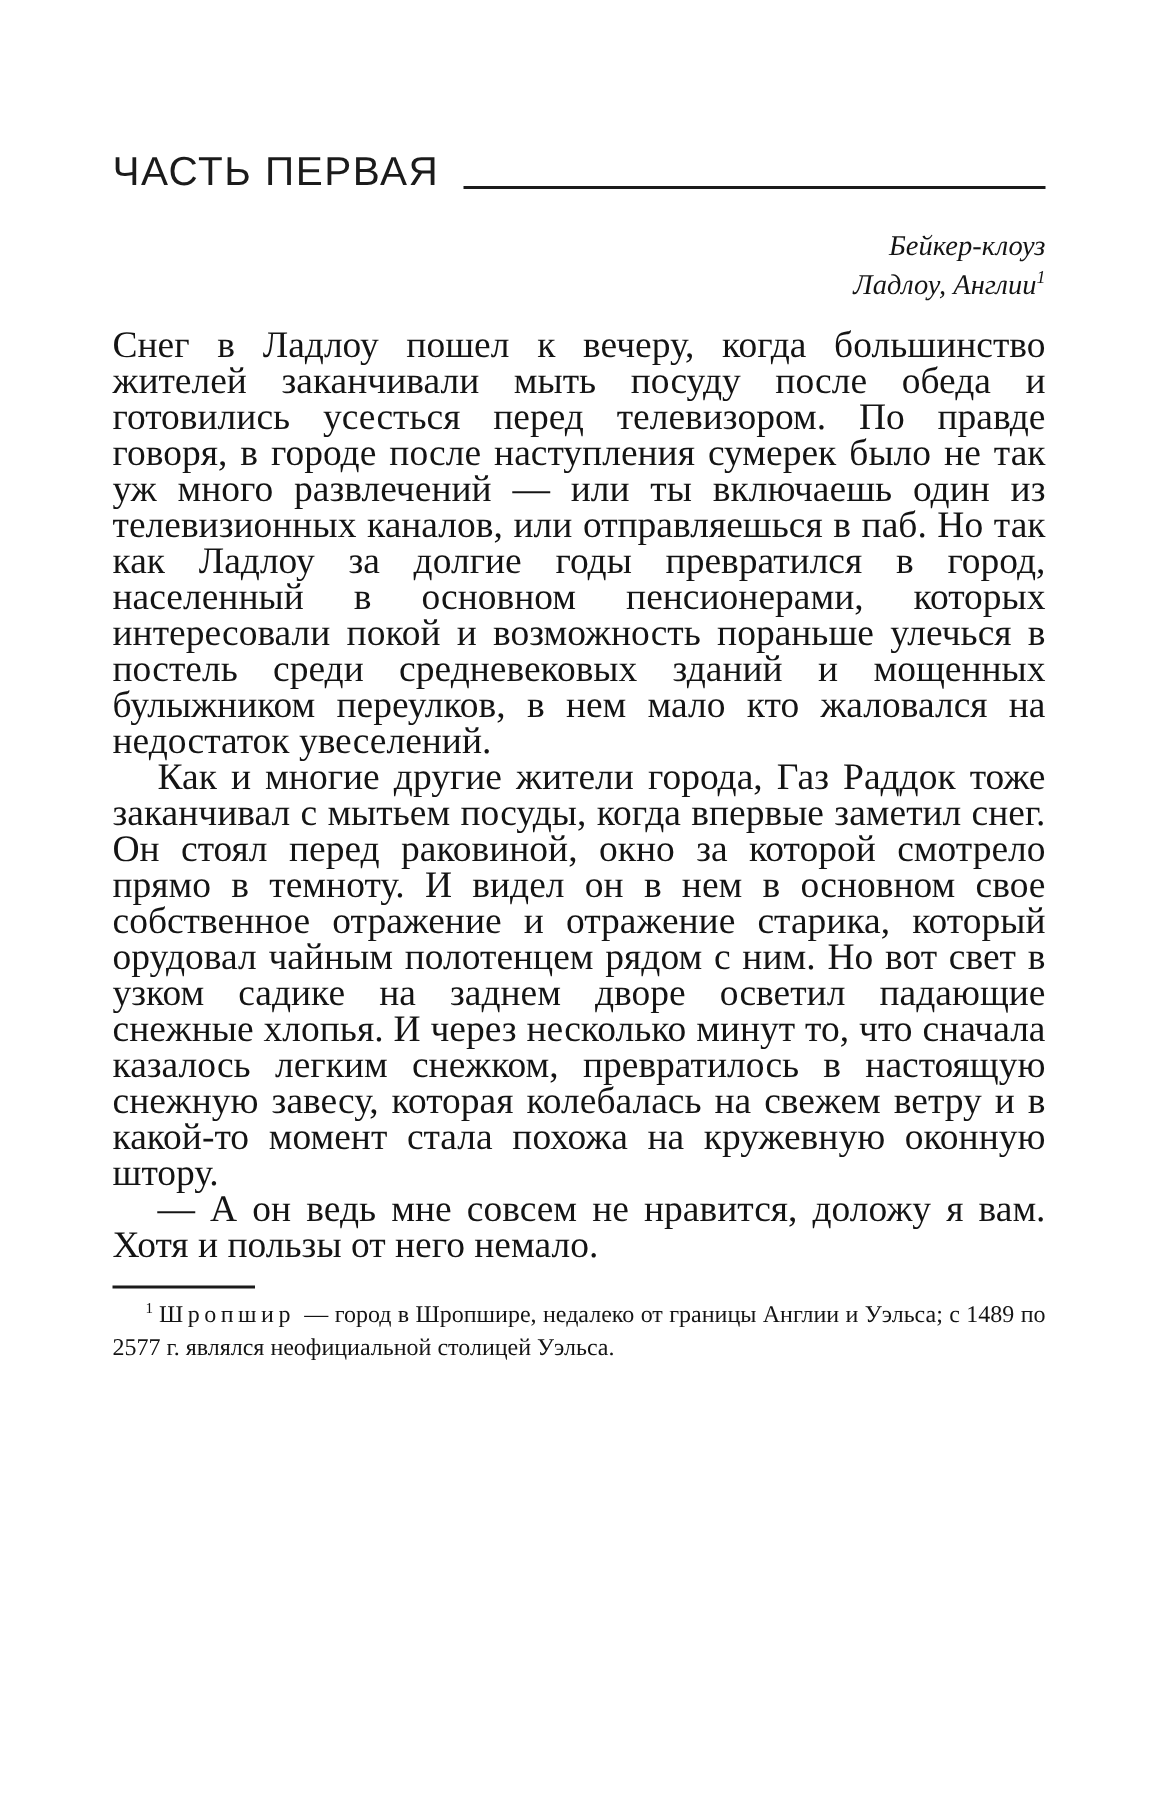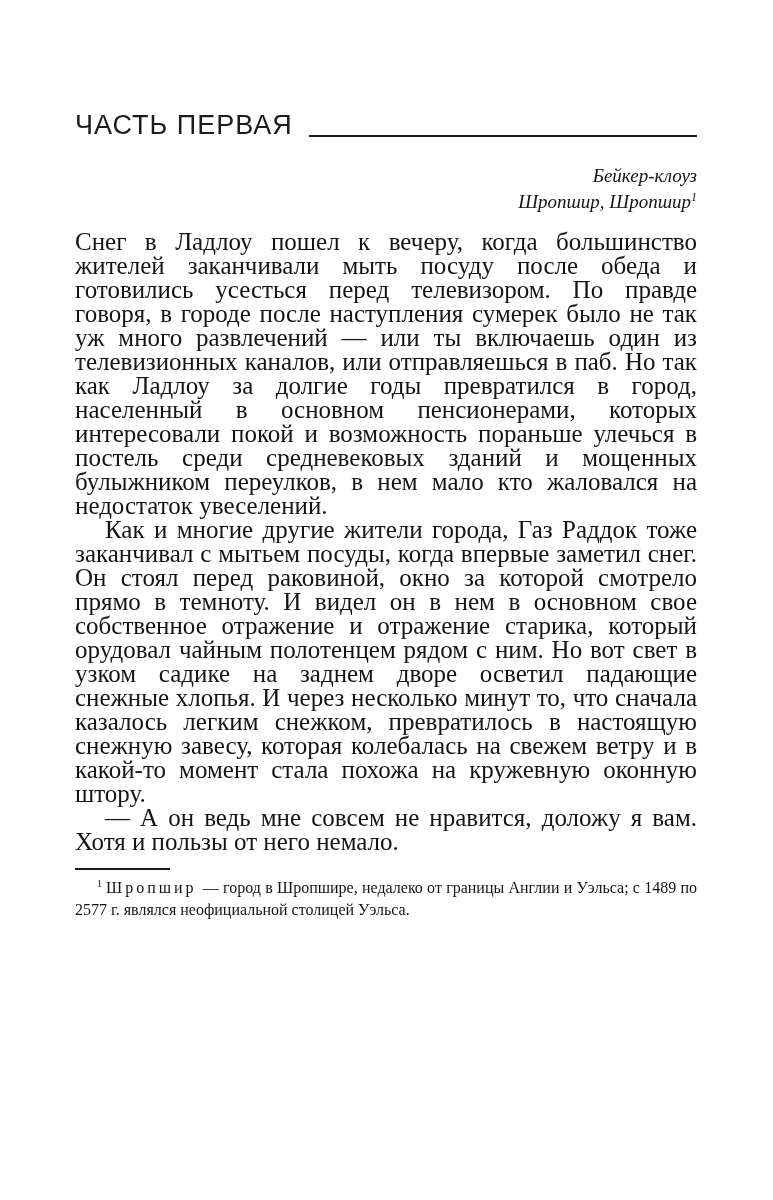--- a/index.html
+++ b/index.html
@@ -1,21 +1,21 @@
 <!DOCTYPE html>
 <html lang="ru"><head>
 <meta charset="utf-8">
 <style>
   * { margin: 0; padding: 0; box-sizing: border-box; }
   html, body { background: #ffffff; }
   .page {
     position: relative;
     width: 773px;
     height: 924px;
-    margin: 16px auto;
+    margin: 5px auto;
     background: #ffffff;
     color: #141414;
     overflow: hidden;
   }
   .content {
     position: absolute;
     left: 75px;
     right: 76px;
     top: 0;
   }
@@ -125,21 +125,21 @@
   <div class="content">
 
     <div class="part-row">
       <span class="part-title">ЧАСТЬ ПЕРВАЯ</span>
       <span class="part-rule"></span>
     </div>
 
 
     <div class="location">
       <div>Бейкер-клоуз</div>
-      <div><span>Шропшир, Шропшир</span><sup>1</sup></div>
+      <div><span>Ладлоу, Англии</span><sup>1</sup></div>
     </div>
 
     <div class="body-text">
       <p>Снег в Ладлоу пошел к вечеру, когда большинство жителей заканчивали мыть посуду после обеда и готовились усесться перед телевизором. По правде говоря, в городе после наступления сумерек было не так уж много развлечений — или ты включаешь один из телевизионных каналов, или отправляешься в паб. Но так как Ладлоу за долгие годы превратился в город, населенный в основном пенсионерами, которых интересовали покой и возможность пораньше улечься в постель среди средневековых зданий и мощенных булыжником переулков, в нем мало кто жаловался на недостаток увеселений.</p>
       <p class="indent">Как и многие другие жители города, Газ Раддок тоже заканчивал с мытьем посуды, когда впервые заметил снег. Он стоял перед раковиной, окно за которой смотрело прямо в темноту. И видел он в нем в основном свое собственное отражение и отражение старика, который орудовал чайным полотенцем рядом с ним. Но вот свет в узком садике на заднем дворе осветил падающие снежные хлопья. И через несколько минут то, что сначала казалось легким снежком, превратилось в настоящую снежную завесу, которая колебалась на свежем ветру и в какой-то момент стала похожа на кружевную оконную штору.</p>
       <p class="indent">— А он ведь мне совсем не нравится, доложу я вам. Хотя и пользы от него немало.</p>
     </div>
 
     <div class="footnote-rule"></div>
 

